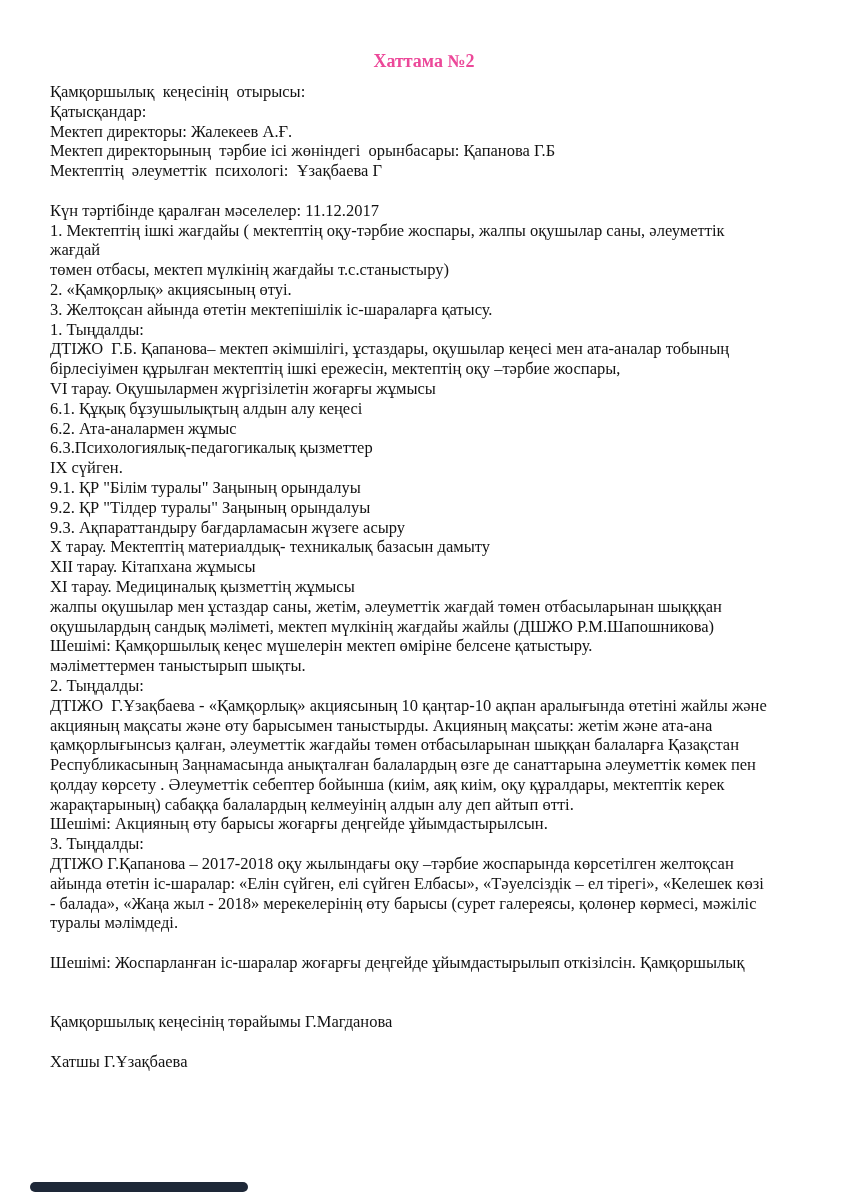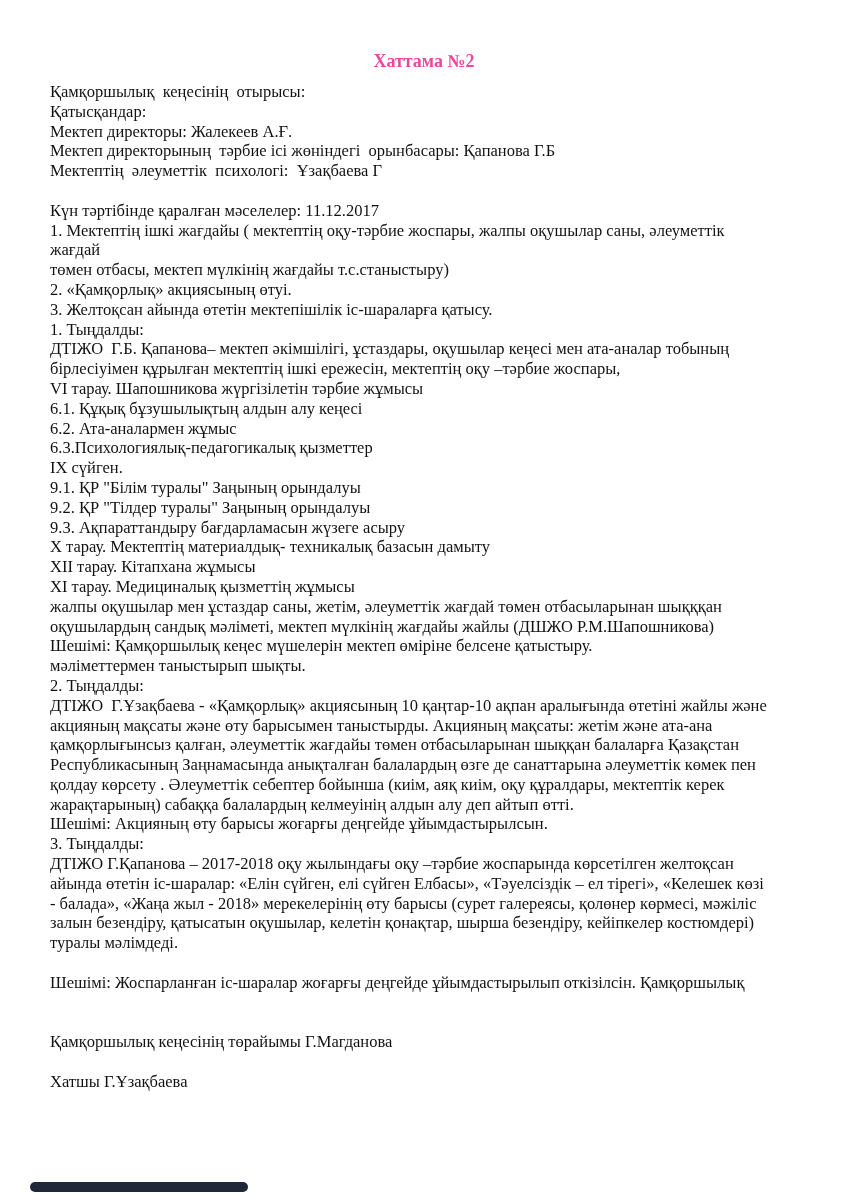--- a/index.html
+++ b/index.html
@@ -71,21 +71,21 @@
       <div class="doc-line"></div>
       <div class="doc-line">Күн тәртібінде қаралған мәселелер: 11.12.2017</div>
       <div class="doc-line">1. Мектептің ішкі жағдайы ( мектептің оқу-тәрбие жоспары, жалпы оқушылар саны, әлеуметтік</div>
       <div class="doc-line">жағдай</div>
       <div class="doc-line">төмен отбасы, мектеп мүлкінің жағдайы т.с.станыстыру)</div>
       <div class="doc-line">2. «Қамқорлық» акциясының өтуі.</div>
       <div class="doc-line">3. Желтоқсан айында өтетін мектепішілік іс-шараларға қатысу.</div>
       <div class="doc-line">1. Тыңдалды:</div>
       <div class="doc-line">ДТІЖО  Г.Б. Қапанова– мектеп әкімшілігі, ұстаздары, оқушылар кеңесі мен ата-аналар тобының</div>
       <div class="doc-line">бірлесіуімен құрылған мектептің ішкі ережесін, мектептің оқу –тәрбие жоспары,</div>
-      <div class="doc-line">VI тарау. Шапошникова жүргізілетін тәрбие жұмысы</div>
+      <div class="doc-line">VI тарау. Оқушылармен жүргізілетін жоғарғы жұмысы</div>
       <div class="doc-line">6.1. Құқық бұзушылықтың алдын алу кеңесі</div>
       <div class="doc-line">6.2. Ата-аналармен жұмыс</div>
       <div class="doc-line">6.3.Психологиялық-педагогикалық қызметтер</div>
       <div class="doc-line">IX сүйген.</div>
       <div class="doc-line">9.1. ҚР "Білім туралы" Заңының орындалуы</div>
       <div class="doc-line">9.2. ҚР "Тілдер туралы" Заңының орындалуы</div>
       <div class="doc-line">9.3. Ақпараттандыру бағдарламасын жүзеге асыру</div>
       <div class="doc-line">X тарау. Мектептің материалдық- техникалық базасын дамыту</div>
       <div class="doc-line">XII тарау. Кітапхана жұмысы</div>
       <div class="doc-line">XI тарау. Медициналық қызметтің жұмысы</div>
@@ -98,21 +98,20 @@
       <div class="doc-line">акцияның мақсаты және өту барысымен таныстырды. Акцияның мақсаты: жетім және ата-ана</div>
       <div class="doc-line">қамқорлығынсыз қалған, әлеуметтік жағдайы төмен отбасыларынан шыққан балаларға Қазақстан</div>
       <div class="doc-line">Республикасының Заңнамасында анықталған балалардың өзге де санаттарына әлеуметтік көмек пен</div>
       <div class="doc-line">қолдау көрсету . Әлеуметтік себептер бойынша (киім, аяқ киім, оқу құралдары, мектептік керек</div>
       <div class="doc-line">жарақтарының) сабаққа балалардың келмеуінің алдын алу деп айтып өтті.</div>
       <div class="doc-line">Шешімі: Акцияның өту барысы жоғарғы деңгейде ұйымдастырылсын.</div>
       <div class="doc-line">3. Тыңдалды:</div>
       <div class="doc-line">ДТІЖО Г.Қапанова – 2017-2018 оқу жылындағы оқу –тәрбие жоспарында көрсетілген желтоқсан</div>
       <div class="doc-line">айында өтетін іс-шаралар: «Елін сүйген, елі сүйген Елбасы», «Тәуелсіздік – ел тірегі», «Келешек көзі</div>
       <div class="doc-line">- балада», «Жаңа жыл - 2018» мерекелерінің өту барысы (сурет галереясы, қолөнер көрмесі, мәжіліс</div>
-      <div class="doc-line">залын безендіру, қатысатын оқушылар, келетін қонақтар, шырша безендіру, кейіпкелер костюмдері)</div>
       <div class="doc-line">туралы мәлімдеді.</div>
       <div class="doc-line"></div>
       <div class="doc-line">Шешімі: Жоспарланған іс-шаралар жоғарғы деңгейде ұйымдастырылып откізілсін. Қамқоршылық</div>
       <div class="doc-line"></div>
       <div class="doc-line"></div>
       <div class="doc-line">Қамқоршылық кеңесінің төрайымы Г.Магданова</div>
       <div class="doc-line"></div>
       <div class="doc-line">Хатшы Г.Ұзақбаева</div>
     </div>
 

